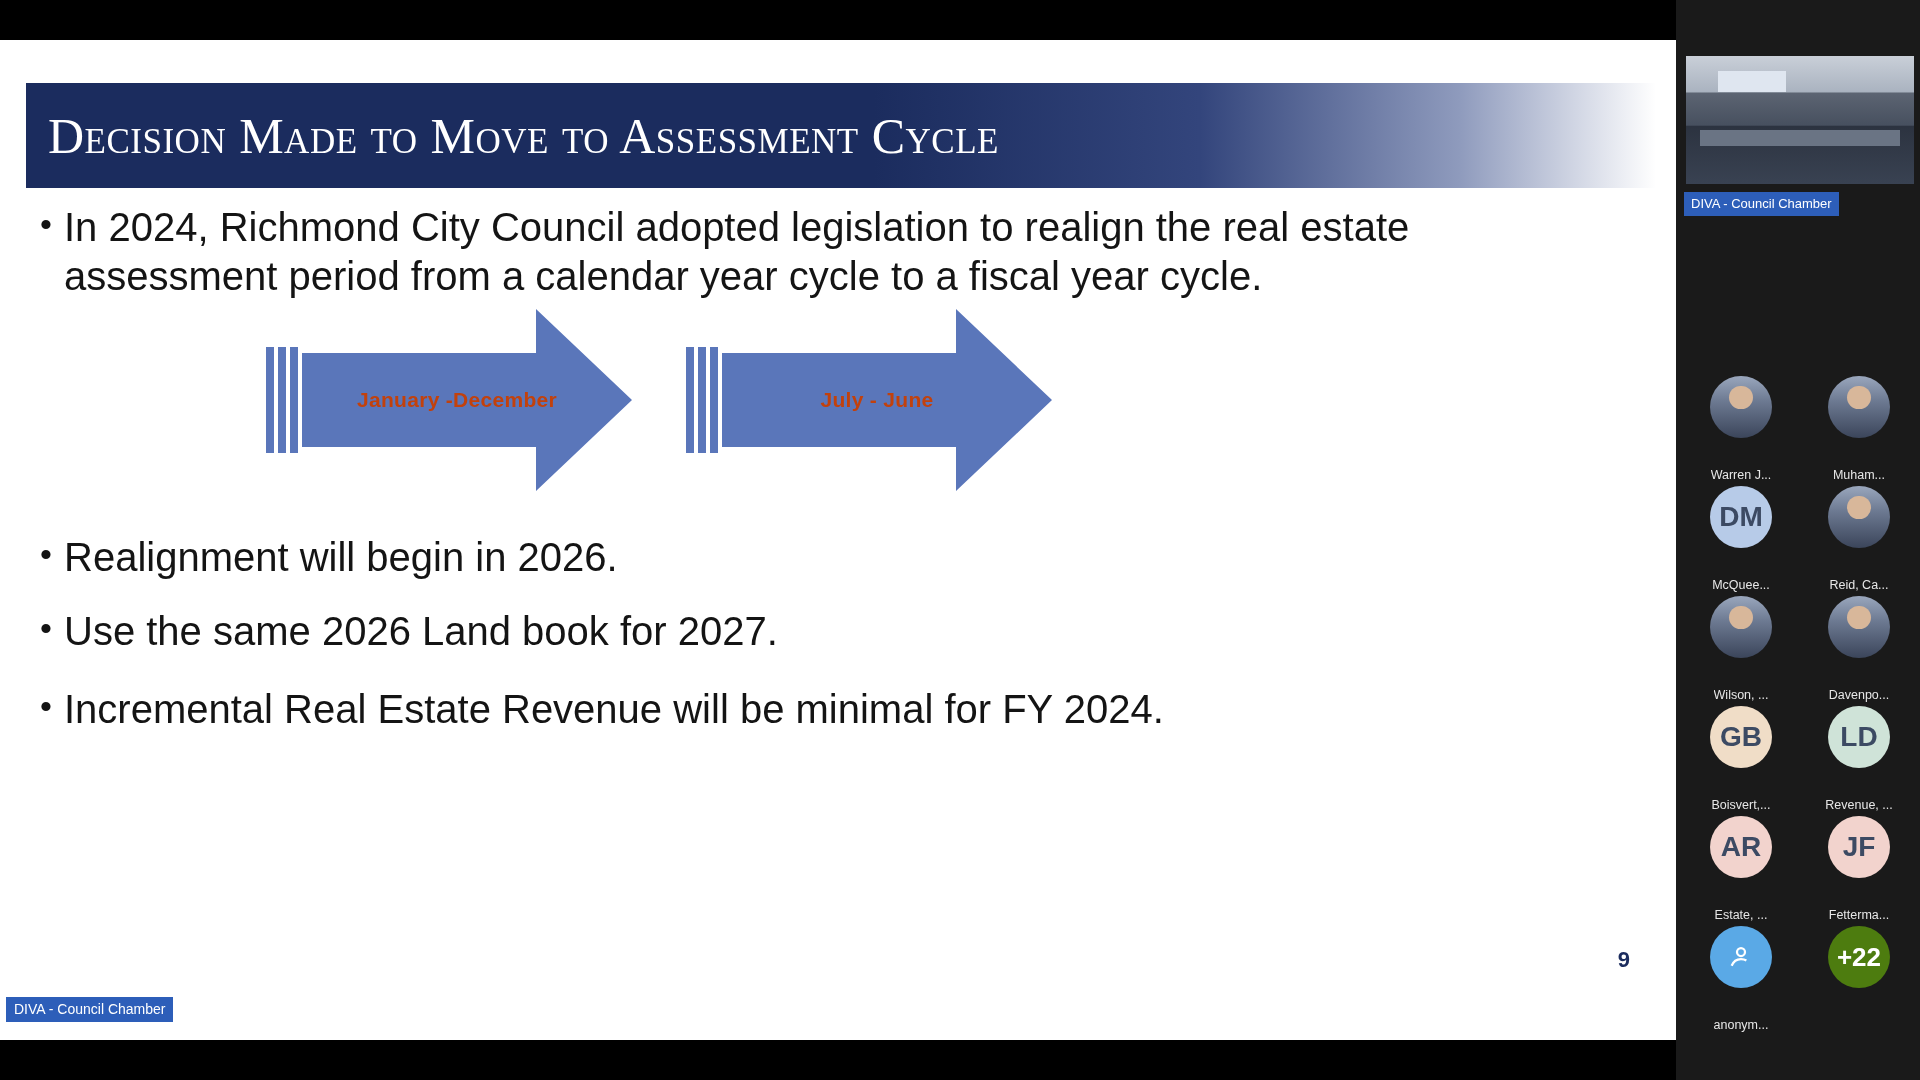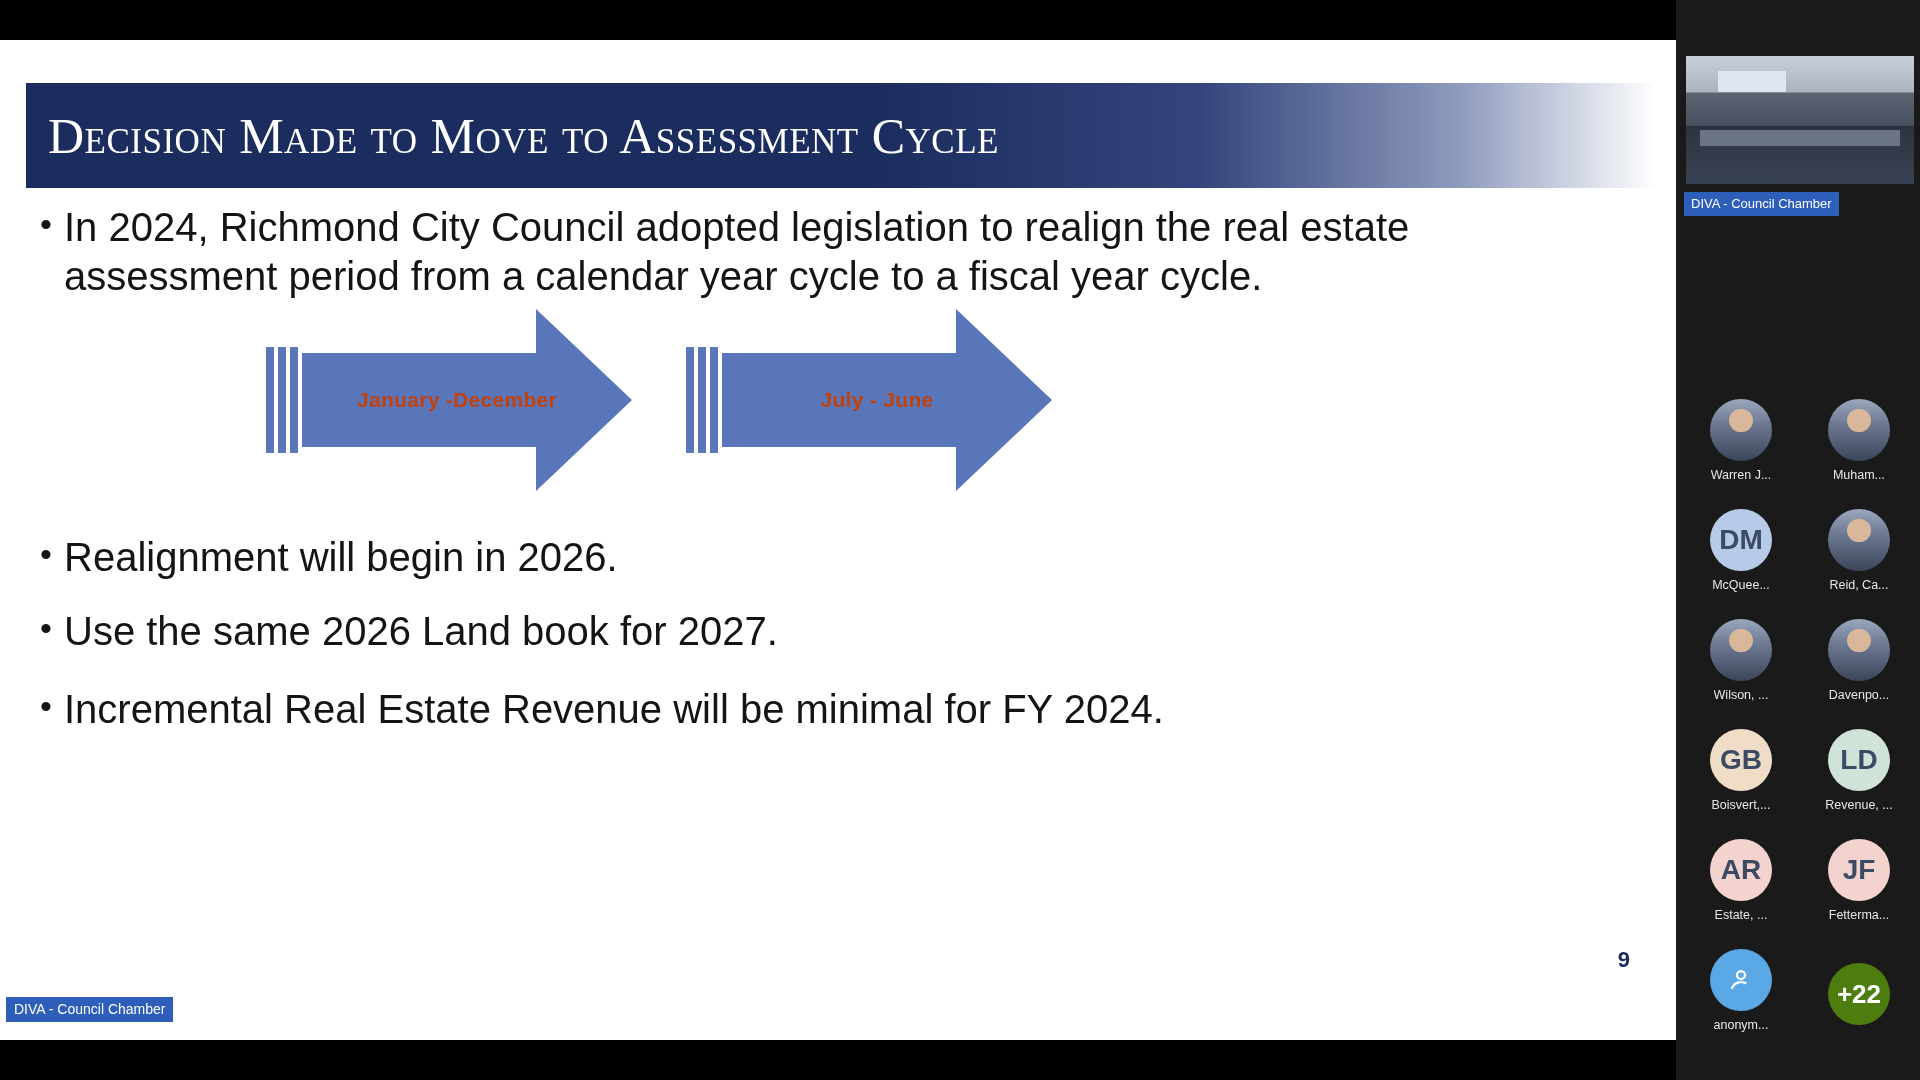--- a/index.html
+++ b/index.html
@@ -203,21 +203,21 @@
     width: 236px;
     display: flex;
     flex-wrap: wrap;
   }
   .participant {
     width: 118px;
     height: 110px;
     display: flex;
     flex-direction: column;
     align-items: center;
-    justify-content: flex-end;
+    justify-content: space-between;
     box-sizing: border-box;
     padding-top: 4px;
   }
   .avatar {
     width: 62px;
     height: 62px;
     border-radius: 50%;
     display: flex;
     align-items: center;
     justify-content: center;

